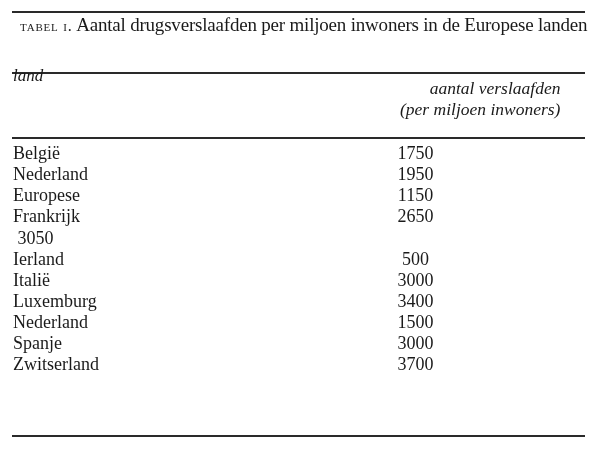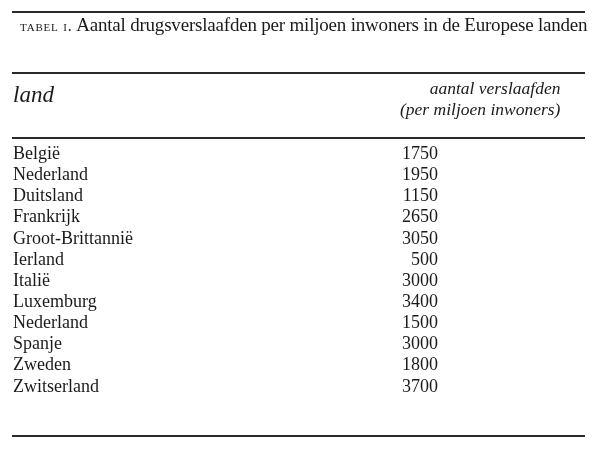--- a/index.html
+++ b/index.html
@@ -33,22 +33,22 @@
     }
     .caption .label {
       font-variant: small-caps;
       text-transform: lowercase;
       font-size: 16px;
       letter-spacing: 0.8px;
     }
     .head-left {
       position: absolute;
       left: 13px;
-      top: 82px;
-      font-size: 23px;
+      top: 66px;
+      font-size: 17px;
       font-style: italic;
     }
     .head-right {
       position: absolute;
       left: 400px;
       top: 78px;
       font-size: 17.5px;
       font-style: italic;
       line-height: 21px;
       text-align: right;
@@ -63,21 +63,21 @@
       display: flex;
       height: 21.15px;
       line-height: 21px;
       font-size: 18px;
     }
     .row .country {
       width: 380px;
     }
     .row .value {
       width: 45px;
-      text-align: right;
+      text-align: center;
     }
   </style>
 </head>
 <body>
 
 <div class="rule" style="top:11px;"></div>
 
 <div class="caption">
   <span class="label">Tabel I.</span>
   <span>Aantal drugsverslaafden per miljoen inwoners in de Europese landen</span>
@@ -96,29 +96,28 @@
 <div class="rows">
   <div class="row">
       <span class="country">België</span>
       <span class="value">1750</span>
     </div>
   <div class="row">
       <span class="country">Nederland</span>
       <span class="value">1950</span>
     </div>
   <div class="row">
-      <span class="country">Duitsland</span>
+      <span class="country">Europese</span>
       <span class="value">1150</span>
     </div>
   <div class="row">
       <span class="country">Frankrijk</span>
       <span class="value">2650</span>
     </div>
   <div class="row">
-      <span class="country">Groot-Brittannië</span>
       <span class="value">3050</span>
     </div>
   <div class="row">
       <span class="country">Ierland</span>
       <span class="value">500</span>
     </div>
   <div class="row">
       <span class="country">Italië</span>
       <span class="value">3000</span>
     </div>
@@ -128,22 +127,18 @@
     </div>
   <div class="row">
       <span class="country">Nederland</span>
       <span class="value">1500</span>
     </div>
   <div class="row">
       <span class="country">Spanje</span>
       <span class="value">3000</span>
     </div>
   <div class="row">
-      <span class="country">Zweden</span>
-      <span class="value">1800</span>
-    </div>
-  <div class="row">
       <span class="country">Zwitserland</span>
       <span class="value">3700</span>
     </div>
 </div>
 
 <div class="rule" style="top:435px;"></div>
 
 </body></html>

